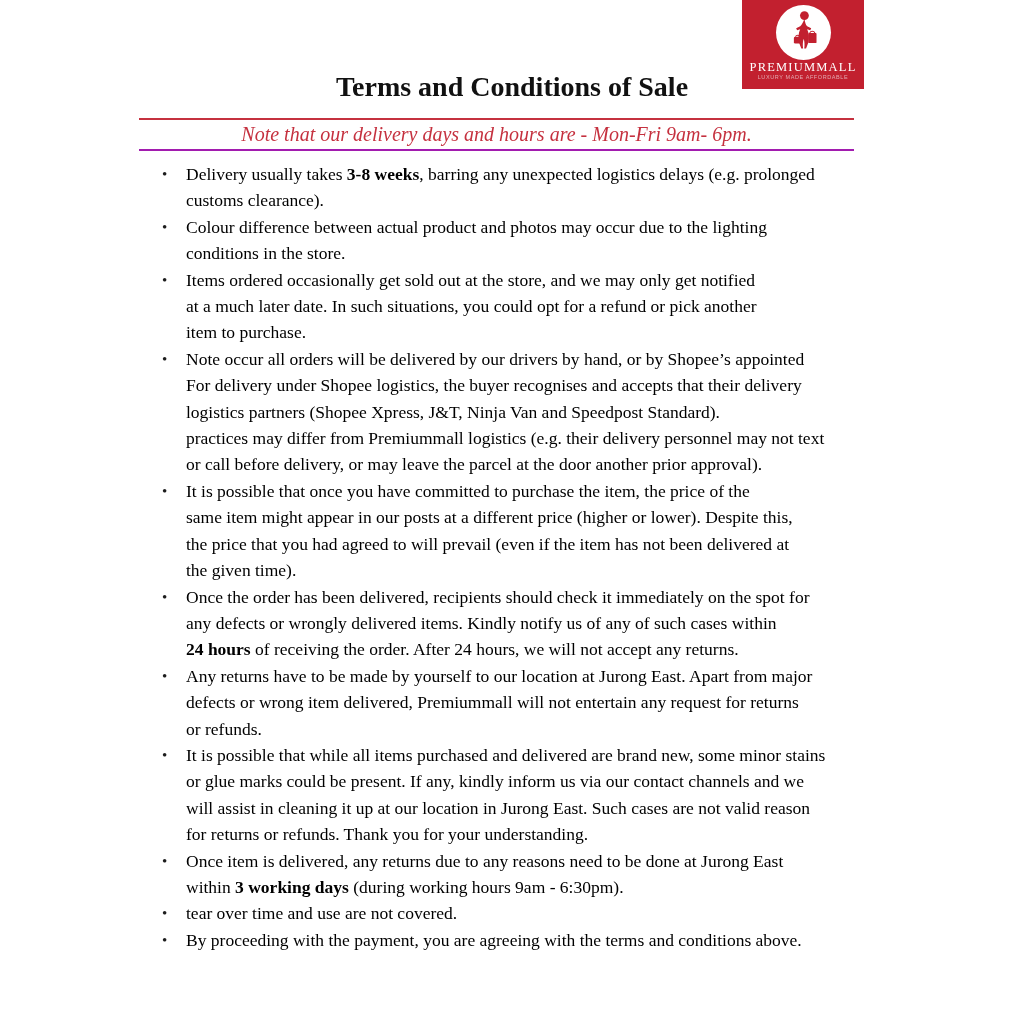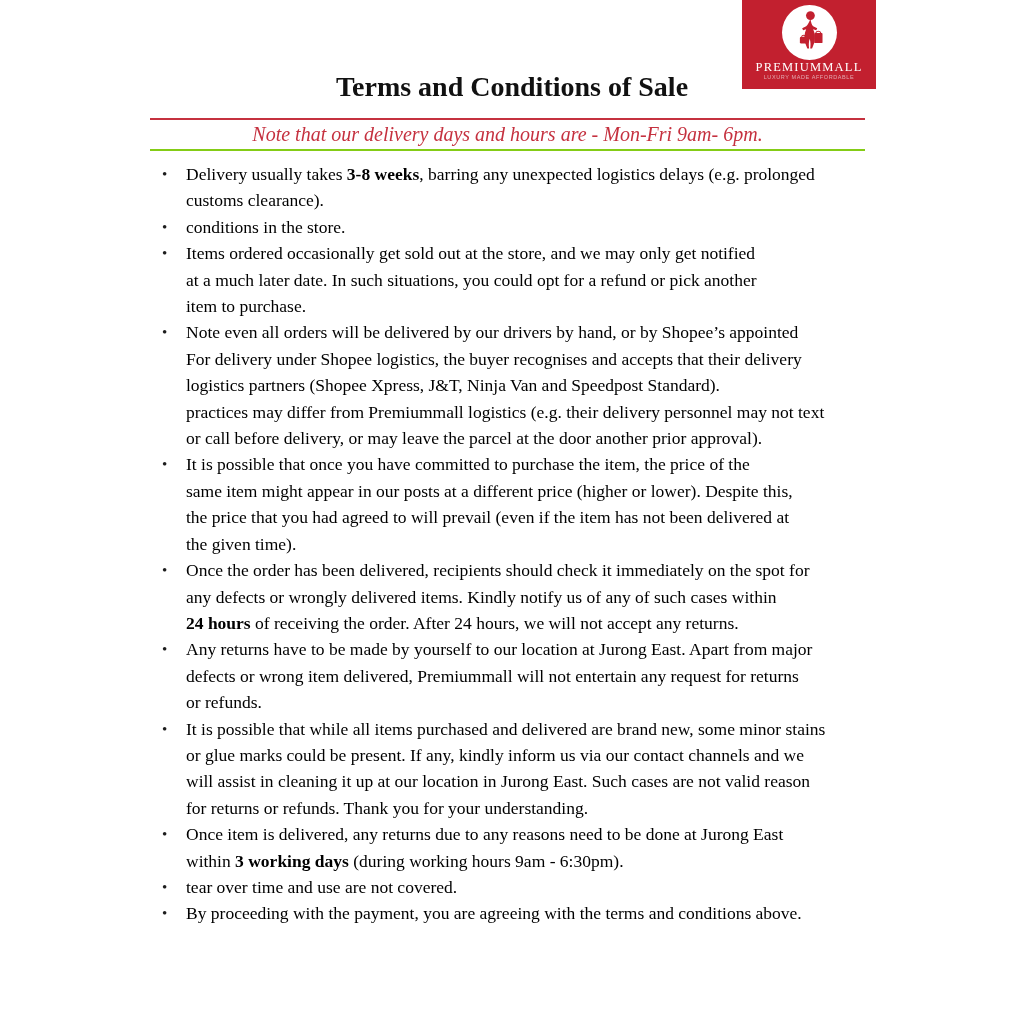--- a/index.html
+++ b/index.html
@@ -10,21 +10,21 @@
     background: #ffffff;
     font-family: "Liberation Serif", serif;
     overflow: hidden;
   }
 
   
   .logo {
     position: absolute;
     left: 742px;
     top: 0;
-    width: 134px;
+    width: 122px;
     height: 89px;
     background: #c2202f;
     text-align: center;
   }
   .logo-circle {
     width: 55px;
     height: 55px;
     border-radius: 50%;
     background: #ffffff;
     margin: 5px auto 1px auto;
@@ -57,25 +57,25 @@
     font-size: 28px;
     line-height: 34px;
     font-weight: bold;
     color: #111111;
     font-family: "Liberation Serif", serif;
   }
 
   
   .notice-box {
     position: absolute;
-    left: 150px;
+    left: 139px;
     top: 118px;
     width: 715px;
     border-top: 2px solid #c5313f;
-    border-bottom: 2px solid #84cc16;
+    border-bottom: 2px solid #a21caf;
     height: 29px;
   }
   .notice-text {
     text-align: center;
     font-style: italic;
     color: #c5313f;
     font-size: 20px;
     line-height: 29px;
     font-family: "Liberation Serif", serif;
     white-space: nowrap;
@@ -145,29 +145,30 @@
   <div class="notice-box">
     <div class="notice-text">Note that our delivery days and hours are - Mon-Fri 9am- 6pm.</div>
   </div>
 
   <ul class="terms" id="terms-list">
       <li class="bullet">
         <div class="line"><span>Delivery usually takes </span><span class="bold">3-8 weeks</span><span>, barring any unexpected logistics delays (e.g. prolonged</span></div>
         <div class="line"><span>customs clearance).</span></div>
       </li>
       <li class="bullet">
+        <div class="line"><span>Colour difference between actual product and photos may occur due to the lighting</span></div>
         <div class="line"><span>conditions in the store.</span></div>
       </li>
       <li class="bullet">
         <div class="line"><span>Items ordered occasionally get sold out at the store, and we may only get notified</span></div>
         <div class="line"><span>at a much later date. In such situations, you could opt for a refund or pick another</span></div>
         <div class="line"><span>item to purchase.</span></div>
       </li>
       <li class="bullet">
-        <div class="line"><span>Note even all orders will be delivered by our drivers by hand, or by Shopee’s appointed</span></div>
+        <div class="line"><span>Note occur all orders will be delivered by our drivers by hand, or by Shopee’s appointed</span></div>
         <div class="line"><span>For delivery under Shopee logistics, the buyer recognises and accepts that their delivery</span></div>
         <div class="line"><span>logistics partners (Shopee Xpress, J&amp;T, Ninja Van and Speedpost Standard).</span></div>
         <div class="line"><span>practices may differ from Premiummall logistics (e.g. their delivery personnel may not text</span></div>
         <div class="line"><span>or call before delivery, or may leave the parcel at the door another prior approval).</span></div>
       </li>
       <li class="bullet">
         <div class="line"><span>It is possible that once you have committed to purchase the item, the price of the</span></div>
         <div class="line"><span>same item might appear in our posts at a different price (higher or lower). Despite this,</span></div>
         <div class="line"><span>the price that you had agreed to will prevail (even if the item has not been delivered at</span></div>
         <div class="line"><span>the given time).</span></div>

